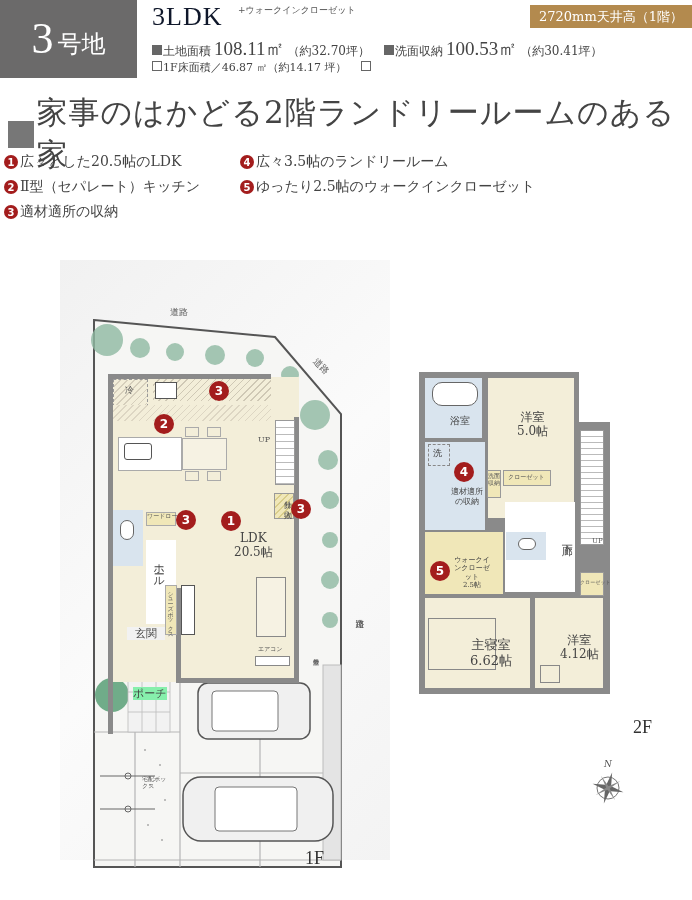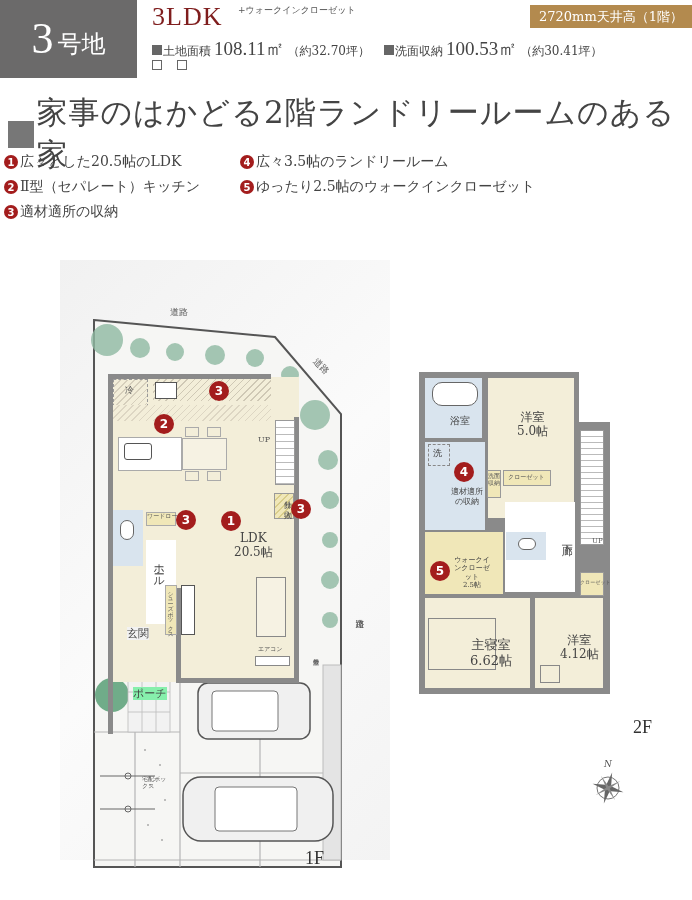--- a/index.html
+++ b/index.html
@@ -4,21 +4,21 @@
 <style>
   * { box-sizing: border-box; margin: 0; padding: 0; }
   html, body { width: 692px; height: 900px; background: #ffffff; overflow: hidden; }
   body { position: relative; font-family: "DejaVu Serif", "Liberation Serif", serif; color: #3a3a3a; }
   .abs { position: absolute; }
 
   
   .lot-box { left: 0; top: 0; width: 137px; height: 78px; background: #6b6a6a; color: #fff; display: flex; align-items: center; justify-content: center; }
   .lot-num { font-size: 44px; line-height: 1; font-family: "Liberation Serif", serif; }
   .lot-suffix { font-size: 24px; margin-left: 4px; margin-top: 10px; }
-  .layout-type { left: 152px; top: 2px; font-size: 26px; font-family: "Liberation Serif", serif; letter-spacing: 1px; color: #7f1d1d; }
+  .layout-type { left: 152px; top: 2px; font-size: 26px; font-family: "Liberation Serif", serif; letter-spacing: 1px; color: #0f172a; }
   .layout-plus { left: 238px; top: 4px; font-size: 9px; color: #555; }
   .badge { left: 530px; top: 5px; width: 162px; height: 23px; background: #b38a4e; color: #fff; font-size: 13px; display: flex; align-items: center; justify-content: center; }
   .area-row { left: 152px; font-size: 12px; color: #444; white-space: nowrap; display: flex; align-items: baseline; }
   .area-row .big { font-size: 19px; margin: 0 3px; font-family: "Liberation Serif", serif; }
   .sq-filled { display: inline-block; width: 10px; height: 10px; background: #666; margin-right: 1px; }
   .sq-empty { display: inline-block; width: 10px; height: 10px; border: 1px solid #666; margin-right: 1px; }
   .row-gap { display: inline-block; width: 14px; }
 
   .headline { left: 8px; top: 92px; font-size: 31px; color: #444; display: flex; align-items: center; letter-spacing: 1px; }
   .headline .hsq { width: 27px; height: 27px; background: #777; margin-right: 2px; }
@@ -52,20 +52,21 @@
   <span class="big">108.11㎡</span>
   <span>（約32.70坪）</span>
   <span class="row-gap"></span>
   <span class="sq-filled"></span>
   <span>洗面収納</span>
   <span class="big">100.53㎡</span>
   <span>（約30.41坪）</span>
 </div>
 <div class="abs area-row" style="top:60px; font-size:11px;">
   <span class="sq-empty"></span>
+  <span>1F床面積／46.87 ㎡（約14.17 坪）</span>
   <span class="row-gap"></span>
   <span class="sq-empty"></span>
 </div>
 
 <div class="abs headline">
   <span class="hsq"></span>
   <span>家事のはかどる2階ランドリールームのある家</span>
 </div>
 
 <div class="abs feature" style="left:4px; top:153px;">
@@ -198,21 +199,21 @@
 
   <div class="room" style="left:146px; top:272px; width:30px; height:14px; background:#f0e7b8; border:1px solid #aaa;"></div>
   <div class="small-label" style="left:147px; top:273px; font-size:6px;">ワードローブ</div>
 
   <div class="room" style="left:146px; top:300px; width:30px; height:84px; background:#fff;"></div>
   <div class="room-label" style="left:152px; top:316px; writing-mode:vertical-rl; font-size:11px;">ホール</div>
 
   <div class="room" style="left:165px; top:345px; width:12px; height:50px; background:#f0e7b8; border:1px solid #aaa;"></div>
   <div class="small-label" style="left:167px; top:347px; writing-mode:vertical-rl; font-size:6px;">シューズボックス</div>
 
-  <div class="room-label" style="left:127px; top:387px; background:#f2f2f2; padding:0 0;">玄関</div>
+  <div class="room-label" style="left:127px; top:387px; background:#f2f2f2; padding:0 8px;">玄関</div>
 
   <div class="room-label" style="left:133px; top:447px; background:#86efac;">ポーチ</div>
 
   <div class="room" style="left:181px; top:345px; width:14px; height:50px; background:#fff; border:1px solid #555;"></div>
   <div class="room" style="left:256px; top:337px; width:30px; height:60px; background:#f6f2e3; border:1px solid #888;"></div>
 
   <div class="room-label" style="left:210px; top:291px; font-size:12px;margin-left:24px;">
     <div>LDK</div>
     <div>20.5帖</div>
   </div>

